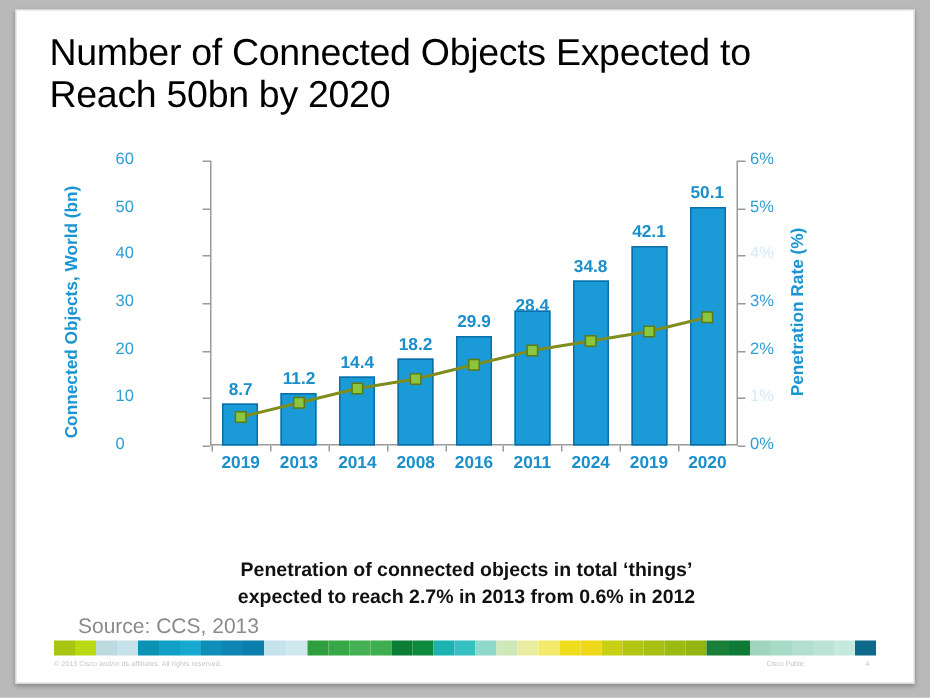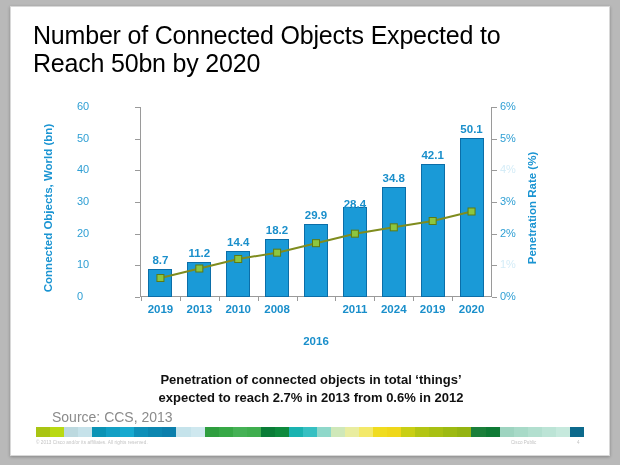--- a/index.html
+++ b/index.html
@@ -155,25 +155,25 @@
         <div class="bar" style="left: 409.667px; top: 64.6833px; height: 133.317px; background: rgb(26, 154, 215); border-color: rgb(11, 110, 168); bottom: auto;"></div>
         <div class="bar-val" style="left: 399.667px; top: 49.6833px;">42.1</div>
         <div class="bar" style="left: 448.556px; top: 39.35px; height: 158.65px; background: rgb(26, 154, 215); border-color: rgb(11, 110, 168); bottom: auto;"></div>
         <div class="bar-val" style="left: 438.556px; top: 24.35px;">50.1</div>
       </div>
     <div id="xlabels">
         <div class="xlab" style="left: 127.444px;">2019</div>
         <div class="tick-x" style="left: 130px;"></div>
         <div class="xlab" style="left: 166.333px;">2013</div>
         <div class="tick-x" style="left: 168.889px;"></div>
-        <div class="xlab" style="left: 205.222px;">2010</div>
+        <div class="xlab" style="left: 205.222px;">2014</div>
         <div class="tick-x" style="left: 207.778px;"></div>
         <div class="xlab" style="left: 244.111px;">2008</div>
         <div class="tick-x" style="left: 246.667px;"></div>
-        <div class="xlab" style="left: 283px; margin-top: 32px;">2016</div>
+        <div class="xlab" style="left: 283px;">2016</div>
         <div class="tick-x" style="left: 285.556px;"></div>
         <div class="xlab" style="left: 321.889px;">2011</div>
         <div class="tick-x" style="left: 324.444px;"></div>
         <div class="xlab" style="left: 360.778px;">2024</div>
         <div class="tick-x" style="left: 363.333px;"></div>
         <div class="xlab" style="left: 399.667px;">2019</div>
         <div class="tick-x" style="left: 402.222px;"></div>
         <div class="xlab" style="left: 438.556px;">2020</div>
         <div class="tick-x" style="left: 441.111px;"></div>
       </div>

